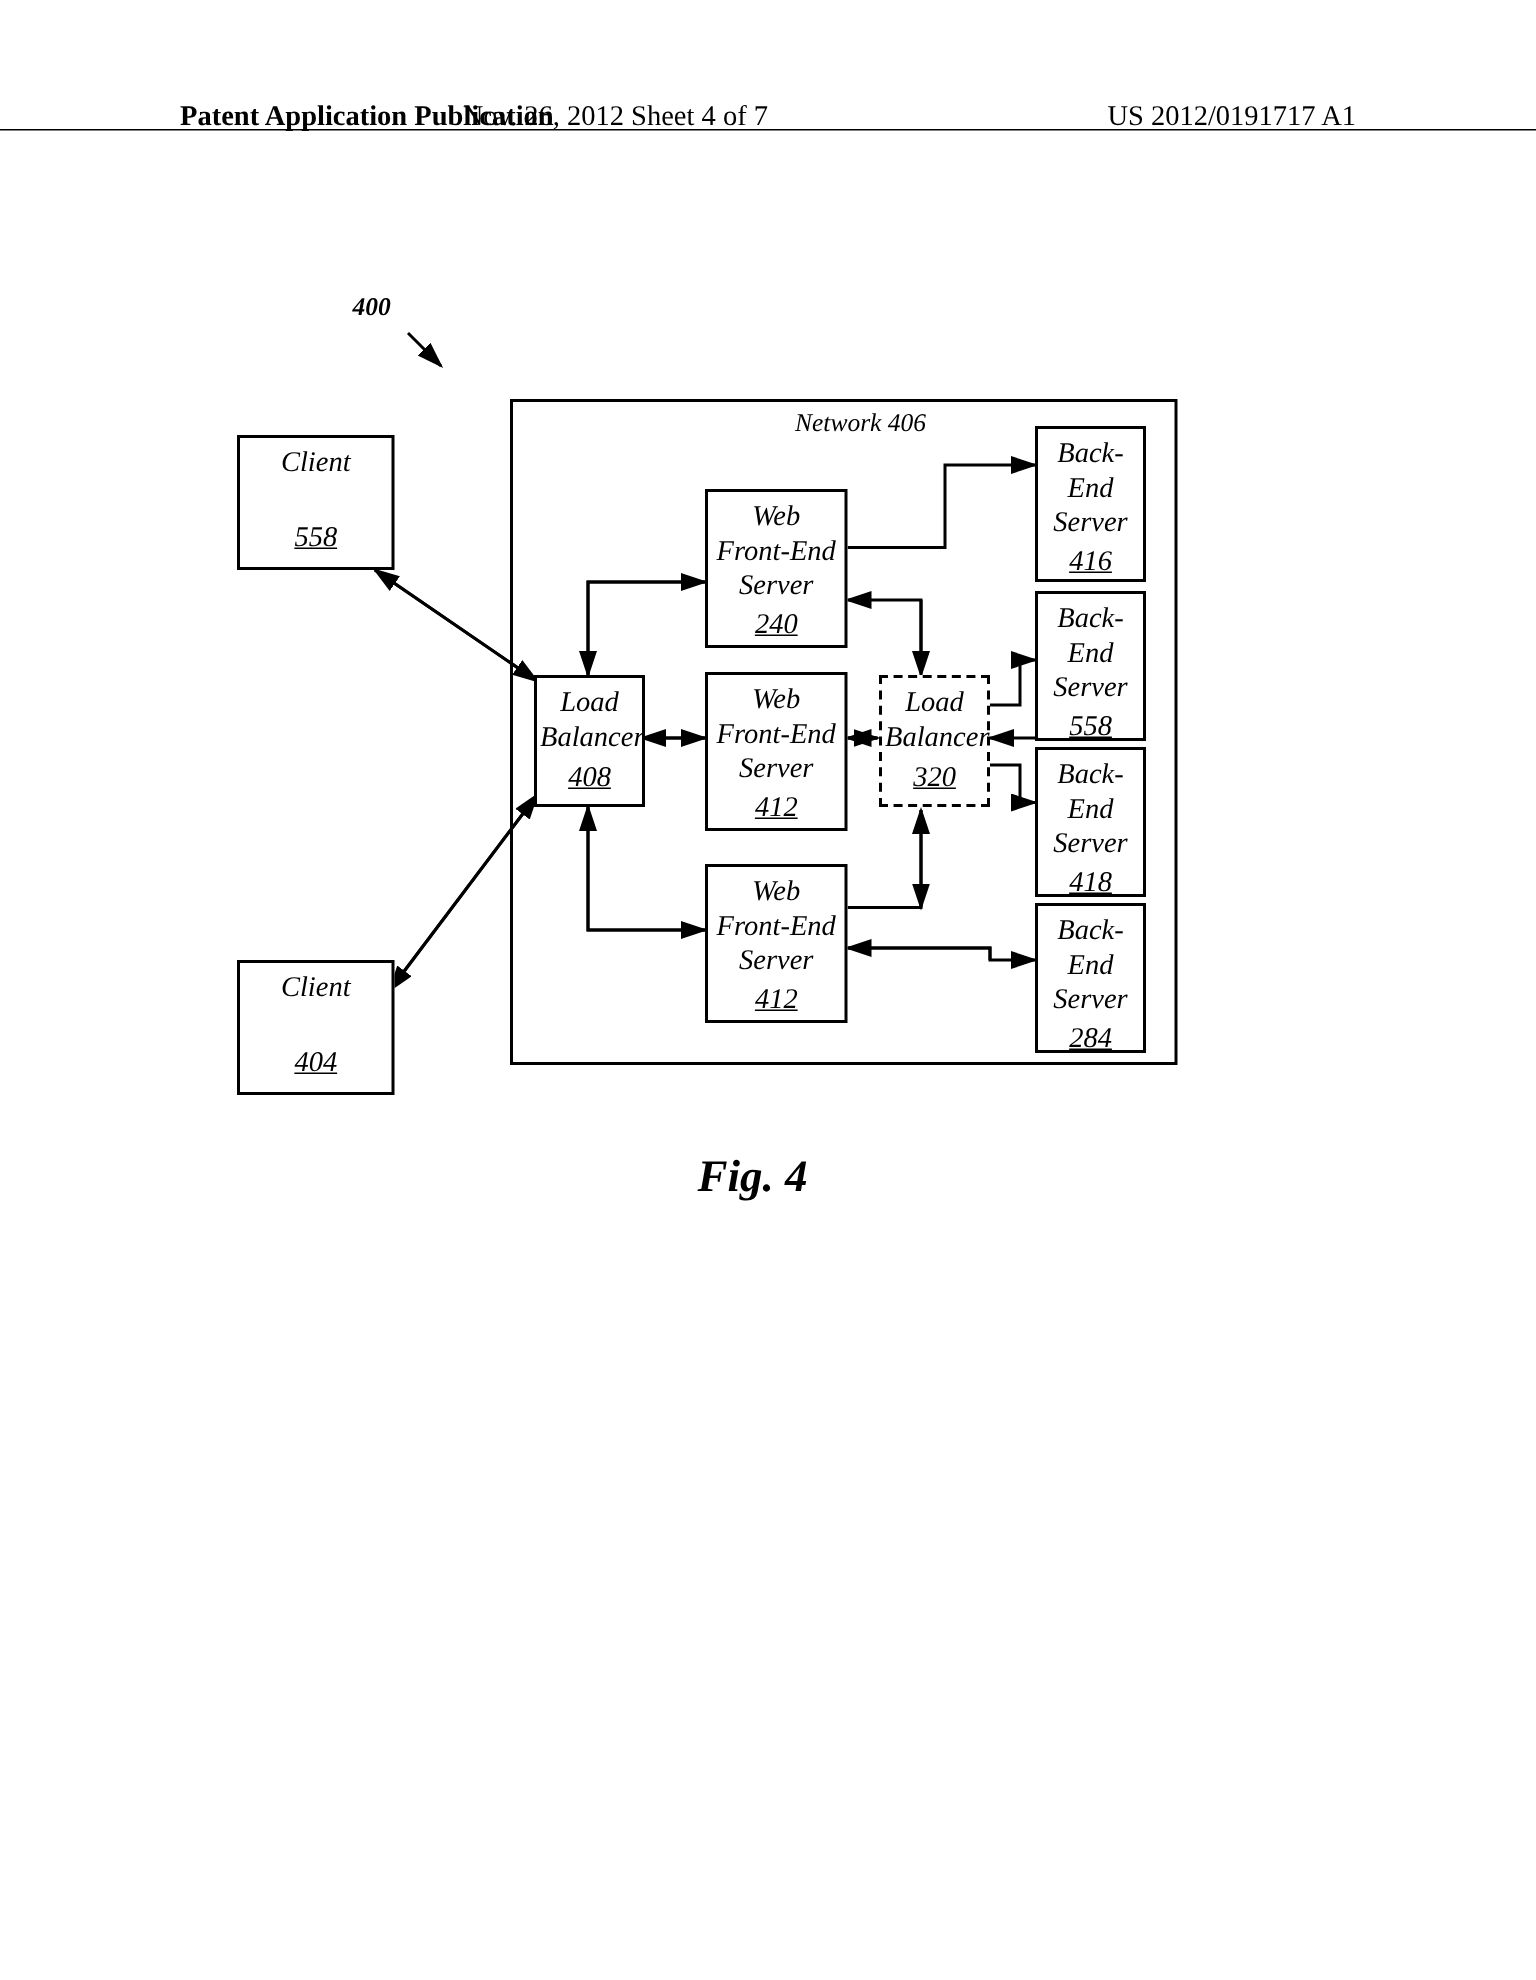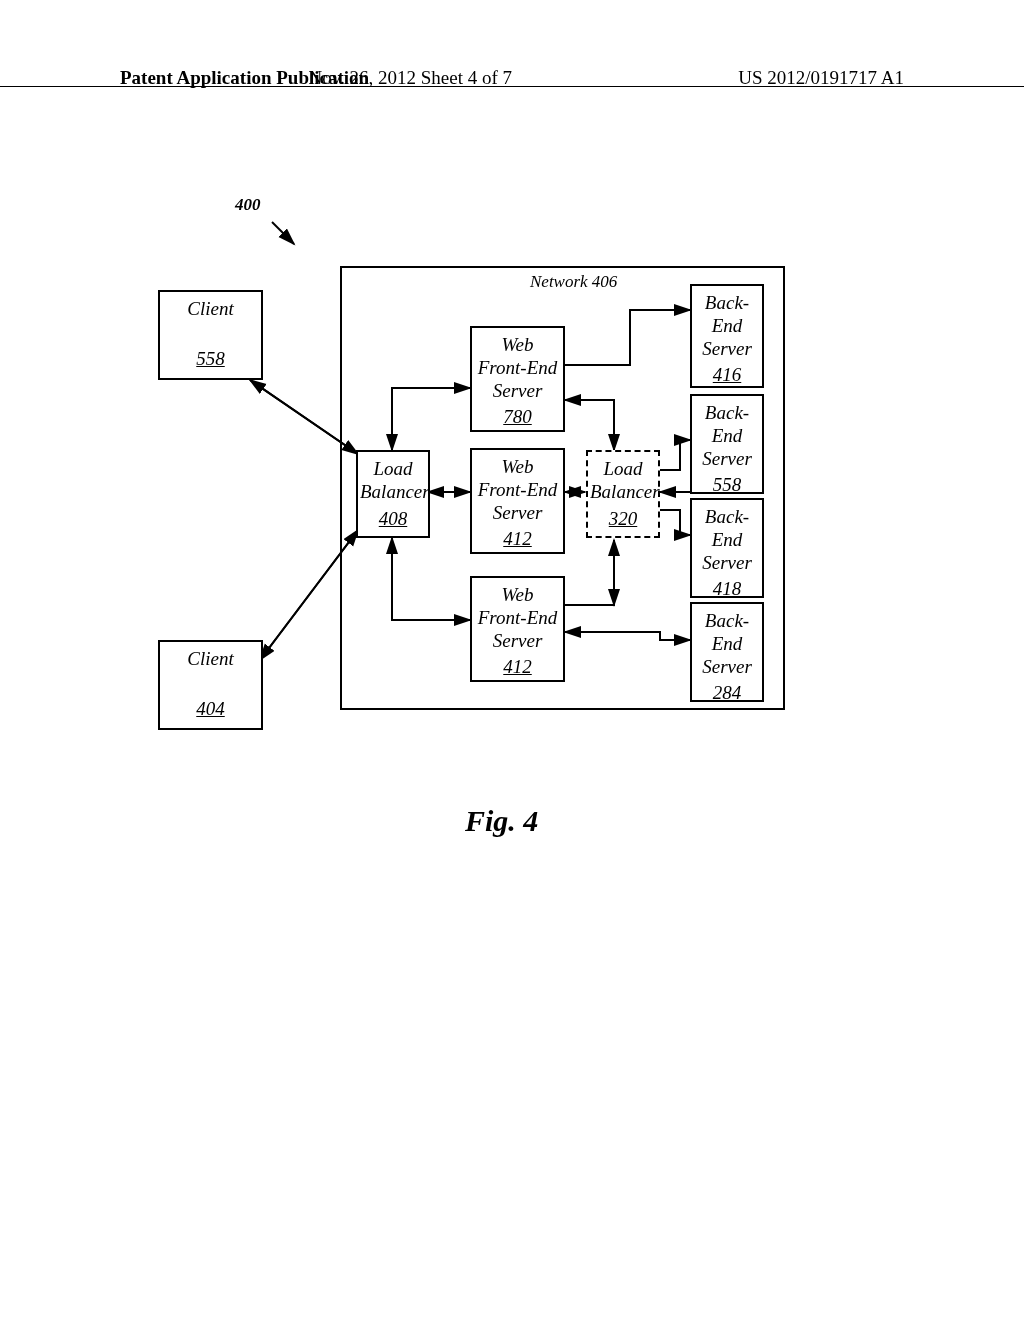--- a/index.html
+++ b/index.html
@@ -145,21 +145,21 @@
 <div class="box" style="left:356px; top:450px; width:74px; height:88px;">
   <span style="white-space:pre-line;">Load
 Balancer</span><br>
   <span class="num">408</span>
 </div>
 
 <div class="box" style="left:470px; top:326px; width:95px; height:106px;">
   <span style="white-space:pre-line;">Web
 Front-End
 Server</span><br>
-  <span class="num">780</span>
+  <span class="num">240</span>
 </div>
 
 <div class="box" style="left:470px; top:448px; width:95px; height:106px;">
   <span style="white-space:pre-line;">Web
 Front-End
 Server</span><br>
   <span class="num">412</span>
 </div>
 
 <div class="box" style="left:470px; top:576px; width:95px; height:106px;">
@@ -196,13 +196,13 @@
   <span class="num">418</span>
 </div>
 
 <div class="box" style="left:690px; top:602px; width:74px; height:100px;">
   <span style="white-space:pre-line;">Back-
 End
 Server</span><br>
   <span class="num">284</span>
 </div>
 
-<div class="figcap" style="left:465px; top:804px;">Fig. 4</div>
+<div class="figcap" style="left:465px; top:768px;">Fig. 4</div>
 
 </body></html>

